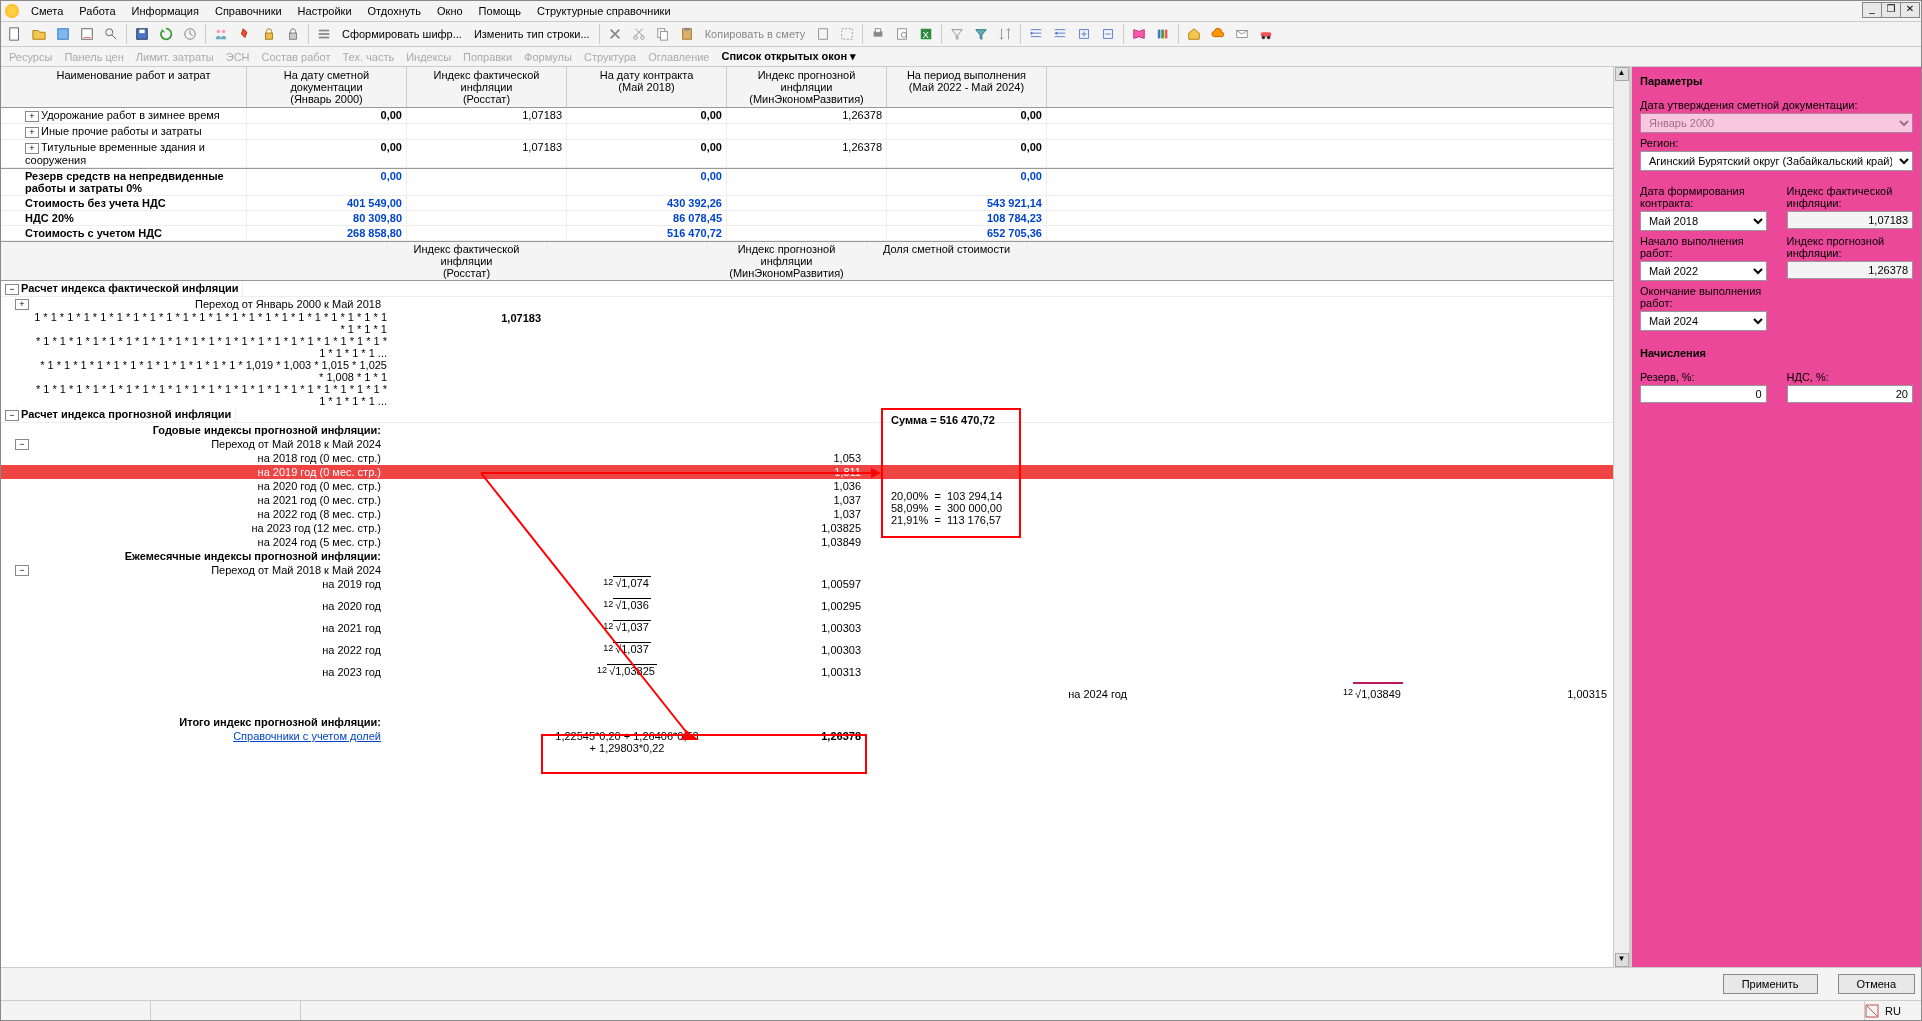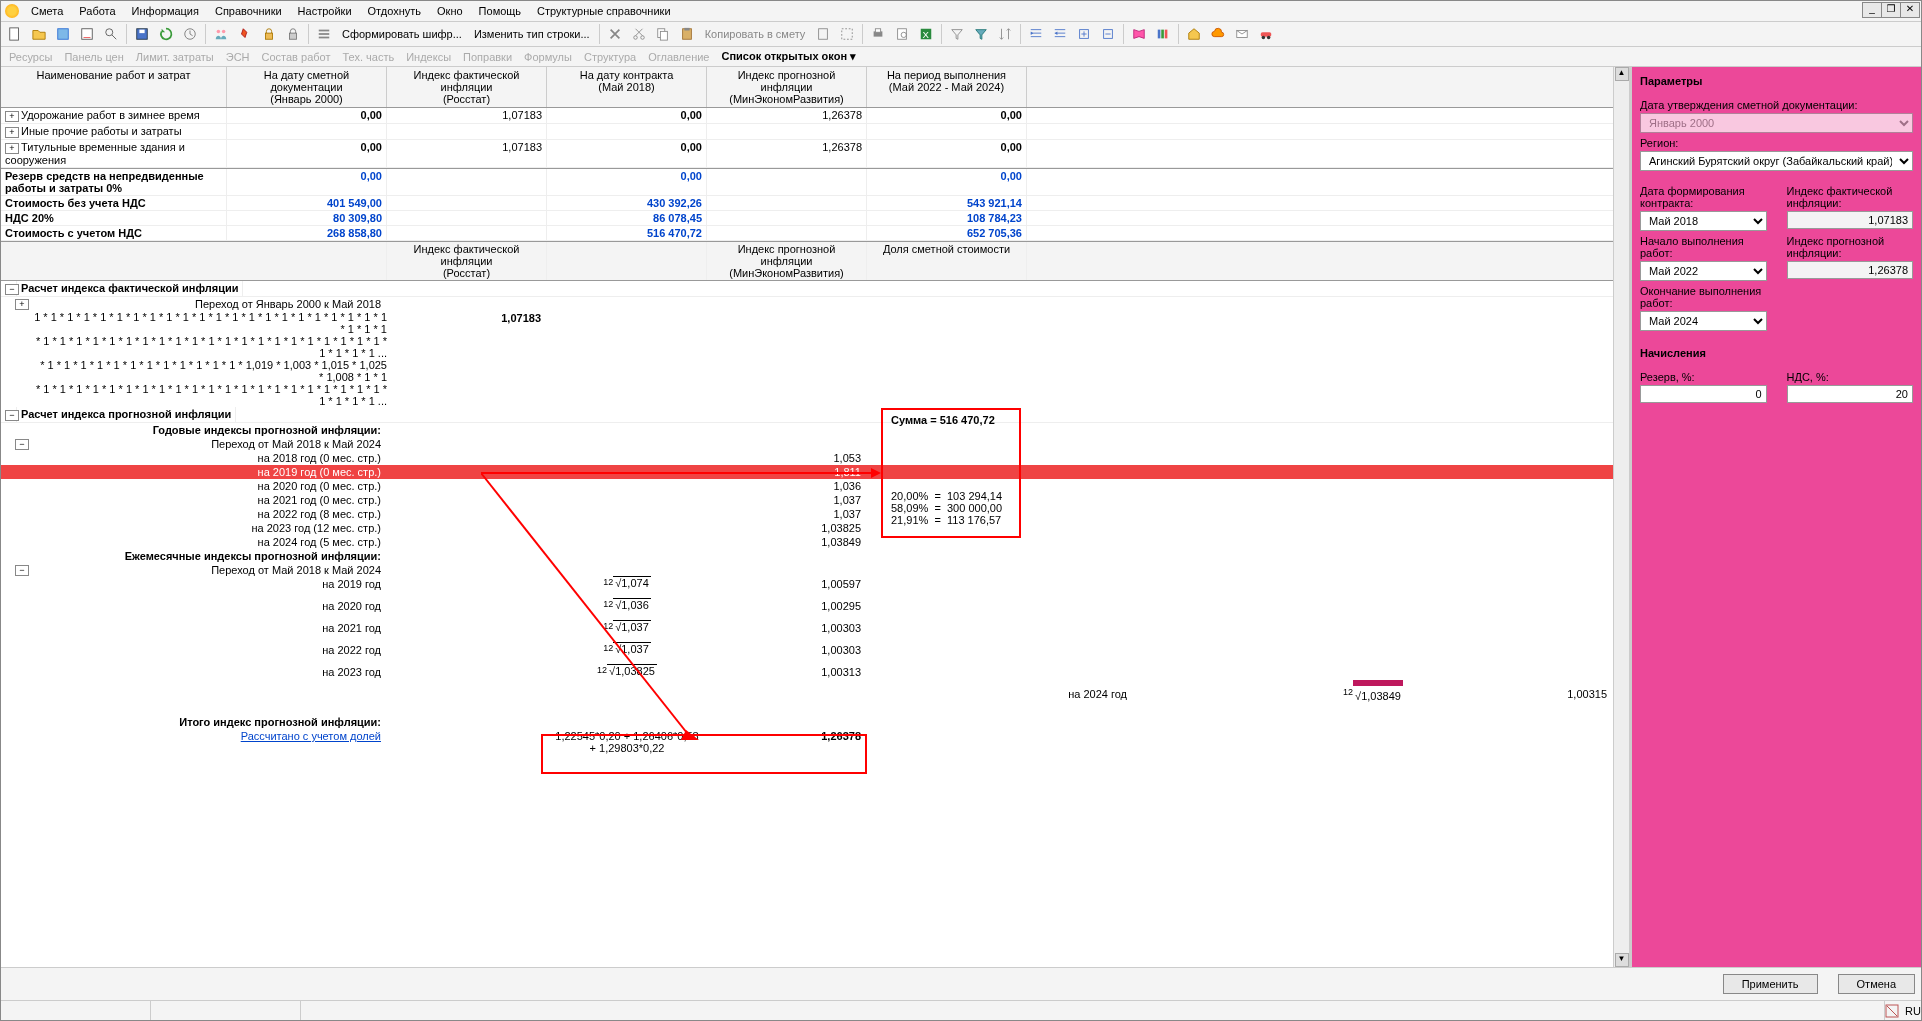--- a/index.html
+++ b/index.html
@@ -16,21 +16,21 @@
 .tb-btn svg { width: 14px; height: 14px; }
 .tb-disabled { color: #aaa; padding: 2px 6px; }
 .tb-text { padding: 2px 6px; cursor: pointer; }
 .tabbar { display: flex; background: #f4f4f4; border-bottom: 1px solid #999; padding-left: 2px; }
 .tab { padding: 3px 10px; border: 1px solid #999; border-bottom: none; background: #e8e8e8; margin-right: -1px; cursor: pointer; }
 .tab.active { background: #fff; }
 .main-area { flex: 1; display: flex; overflow: hidden; }
 .content { flex: 1; display: flex; flex-direction: column; border-right: 2px solid #ccc; position: relative; }
 .grid-header { display: flex; border-bottom: 1px solid #999; background: #f4f4f4; }
 .gh-cell { border-right: 1px solid #ccc; padding: 2px 4px; text-align: center; }
-.c1 { width: 226px; }
+.c1 { width: 226px; margin-left: 20px; }
 .c2 { width: 160px; }
 .c3 { width: 160px; }
 .c4 { width: 160px; }
 .c5 { width: 160px; }
 .c6 { width: 160px; }
 .grid-body { flex: 1; overflow: auto; position: relative; }
 .gr { display: flex; border-bottom: 1px solid #eee; }
 .gc { padding: 1px 4px; border-right: 1px solid #eee; }
 .num { text-align: right; }
 .blue { color: #0044cc; }
@@ -46,21 +46,21 @@
 .panel-title { font-weight: bold; padding-bottom: 8px; }
 .field-label { padding: 4px 0 2px 0; }
 .field-input { width: 100%; border: 1px solid #999; background: #fff; padding: 2px 4px; }
 .field-ro { background: #f4f4f4; text-align: right; }
 .side-row { display: flex; gap: 20px; }
 .side-col { flex: 1; }
 .btn-row { display: flex; gap: 20px; padding: 6px; justify-content: flex-end; background: #f4f4f4; border-top: 1px solid #ccc; }
 .btn { padding: 3px 18px; border: 1px solid #888; background: #e8e8e8; cursor: pointer; }
 .sbar { display: flex; border-top: 1px solid #ccc; background: #f4f4f4; height: 20px; align-items: center; }
 .sbar-sec { border-right: 1px solid #ccc; height: 100%; width: 150px; }
-.sbar-right { margin-left: auto; display: flex; align-items: center; gap: 6px; padding-right: 0; }
+.sbar-right { margin-left: auto; display: flex; align-items: center; gap: 6px; padding-right: 20px; }
 .red-box { position: absolute; border: 2px solid red; pointer-events: none; }
 .root12 { font-size: 9px; vertical-align: top; }
 .link { color: #0044cc; text-decoration: underline; cursor: pointer; }
 .vscroll { width: 16px; background: #eee; border-left: 1px solid #ccc; display: flex; flex-direction: column; justify-content: space-between; align-items: center; }
 .vscroll div { width: 14px; height: 14px; border: 1px solid #aaa; background: #ddd; text-align: center; font-size: 8px; cursor: pointer; }
 </style>
 </head>
 <body>
 
 <div class="window">
@@ -528,32 +528,32 @@
                   <div style="width:32px"></div>
                   <div class="calc-label" style="width:354px">на 2023 год</div>
                   <div style="width:160px"></div>
                   <div style="width:160px;text-align:center"><span class="root12">12</span><span style="border-top:1px solid #000;padding:0 2px">√1,03825</span></div>
                   <div class="calc-val" style="width:160px">1,00313</div>
                 </div>
                 <div class="calc-row" style="height: 22px; justify-content: flex-end;">
                   <div style="width:32px"></div>
                   <div class="calc-label" style="width:354px">на 2024 год</div>
                   <div style="width:160px"></div>
-                  <div style="width:160px;text-align:center"><span class="root12">12</span><span style="border-top:6px solid #be185d;padding:4px 2px">√1,03849</span></div>
+                  <div style="width:160px;text-align:center"><span class="root12">12</span><span style="border-top:2px solid #be185d;padding:4px 2px">√1,03849</span></div>
                   <div class="calc-val" style="width:160px">1,00315</div>
                 </div>
               </div>
 
             <div class="calc-row" style="margin-top:6px">
                 <div style="width:32px"></div>
                 <div class="calc-label bold" style="width:354px">Итого индекс прогнозной инфляции:</div>
               </div>
             <div class="calc-row">
               <div style="width:32px"></div>
-              <div class="calc-label" style="width:354px"><span class="link">Рассчитано с учетом долей</span></div>
+              <div class="calc-label" style="width:354px"><span class="link">Справочники с учетом долей</span></div>
               <div style="width:160px"></div>
               <div class="calc-val" style="width:160px;text-align:center">1,22545*0,20 + 1,26406*0,58 + 1,29803*0,22</div>
               <div class="calc-val bold" style="width:160px">1,26378</div>
             </div>
 
             <div class="red-box" style="left:880px;top:300px;width:140px;height:130px"></div>
             <div style="position:absolute;left:890px;top:306px;font-weight:bold">Сумма = 516 470,72</div>
             <div id="anno-rows" style="position:absolute;left:890px;top:382px">
                 <div><span>20,00%</span>&nbsp;&nbsp;<span>=</span>&nbsp;&nbsp;<span>103 294,14</span></div>
                 <div><span>58,09%</span>&nbsp;&nbsp;<span>=</span>&nbsp;&nbsp;<span>300 000,00</span></div>

